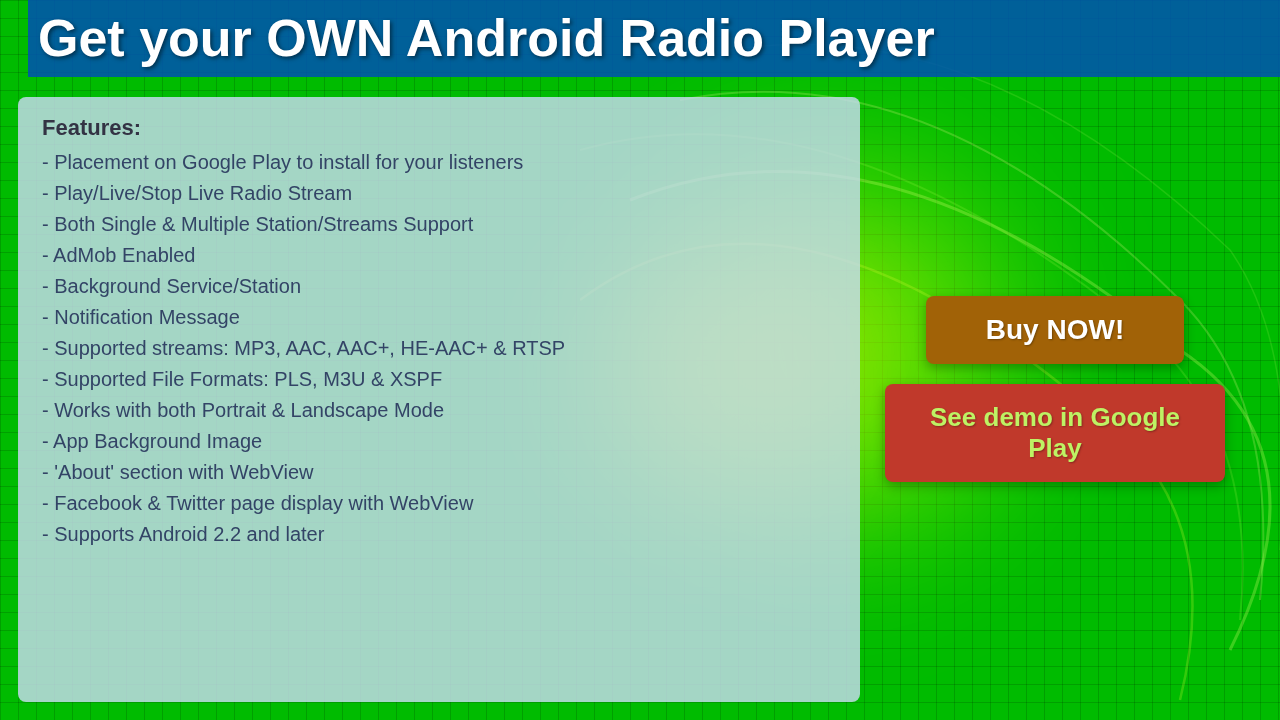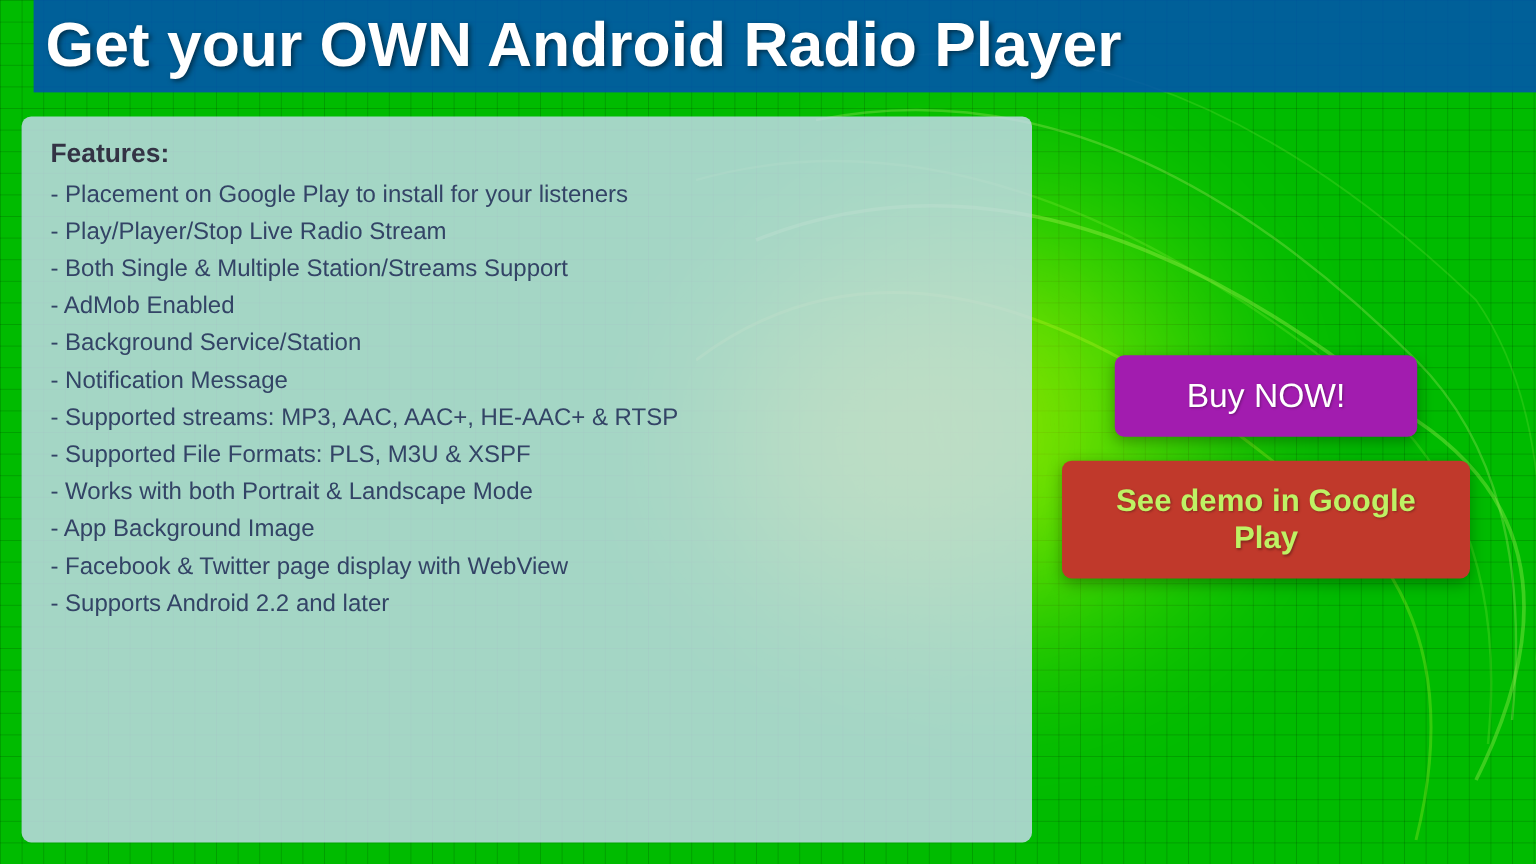--- a/index.html
+++ b/index.html
@@ -127,24 +127,24 @@
     .price-label {
       font-size: 26px;
       font-weight: 900;
       color: #ffffff;
       text-shadow: 2px 2px 4px rgba(0,0,0,0.4);
       letter-spacing: 2px;
       margin-top: 4px;
     }
 
     .buy-btn {
-      background: #a21caf;
+      background: #a16207;
       color: #ffffff;
       font-size: 28px;
-      font-weight: normal;
+      font-weight: bold;
       padding: 18px 60px;
       border: none;
       border-radius: 8px;
       cursor: pointer;
       box-shadow: 0 4px 12px rgba(0,0,0,0.3);
       text-shadow: 1px 1px 2px rgba(0,0,0,0.3);
     }
 
     .demo-btn {
       background: #c0392b;
@@ -178,29 +178,30 @@
 </svg>
 
 <div class="header">
   <h1 class="header-title">Get your OWN Android Radio Player</h1>
 </div>
 
 <div class="features-panel">
   <div class="features-title">Features:</div>
   <ul class="features-list">
   <li>- Placement on Google Play to install for your listeners</li>
-      <li>- Play/Player/Stop Live Radio Stream</li>
+      <li>- Play/Live/Stop Live Radio Stream</li>
       <li>- Both Single &amp; Multiple Station/Streams Support</li>
       <li>- AdMob Enabled</li>
       <li>- Background Service/Station</li>
       <li>- Notification Message</li>
       <li>- Supported streams: MP3, AAC, AAC+, HE-AAC+ &amp; RTSP</li>
       <li>- Supported File Formats: PLS, M3U &amp; XSPF</li>
       <li>- Works with both Portrait &amp; Landscape Mode</li>
       <li>- App Background Image</li>
+      <li>- 'About' section with WebView</li>
       <li>- Facebook &amp; Twitter page display with WebView</li>
       <li>- Supports Android 2.2 and later</li>
     </ul>
 </div>
 
 <div class="pricing-area">
   <button class="buy-btn">Buy NOW!</button>
   <button class="demo-btn">See demo in Google Play</button>
 </div>
 

